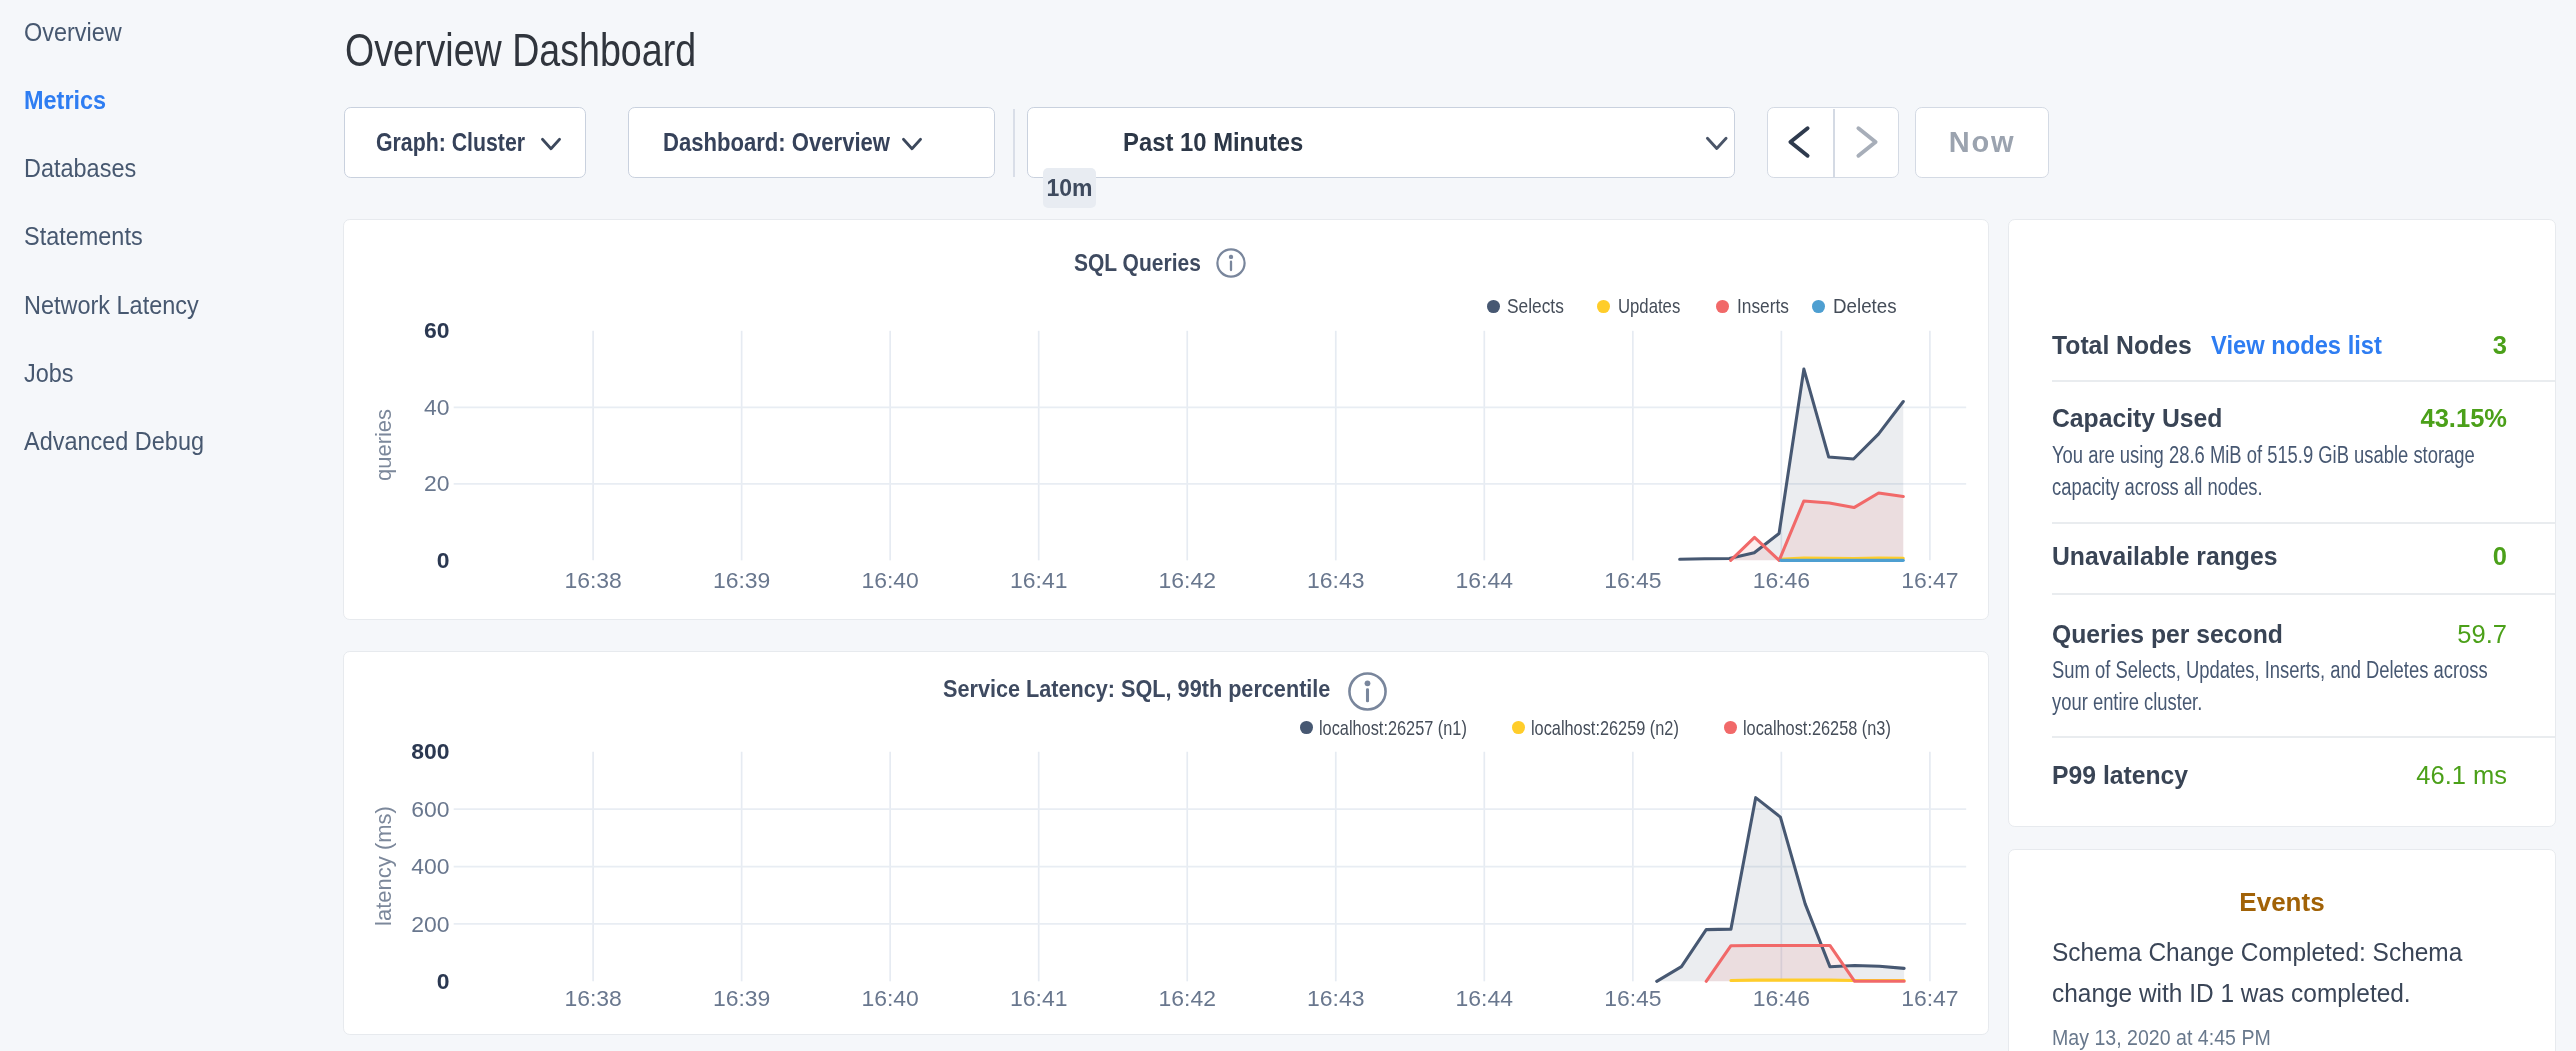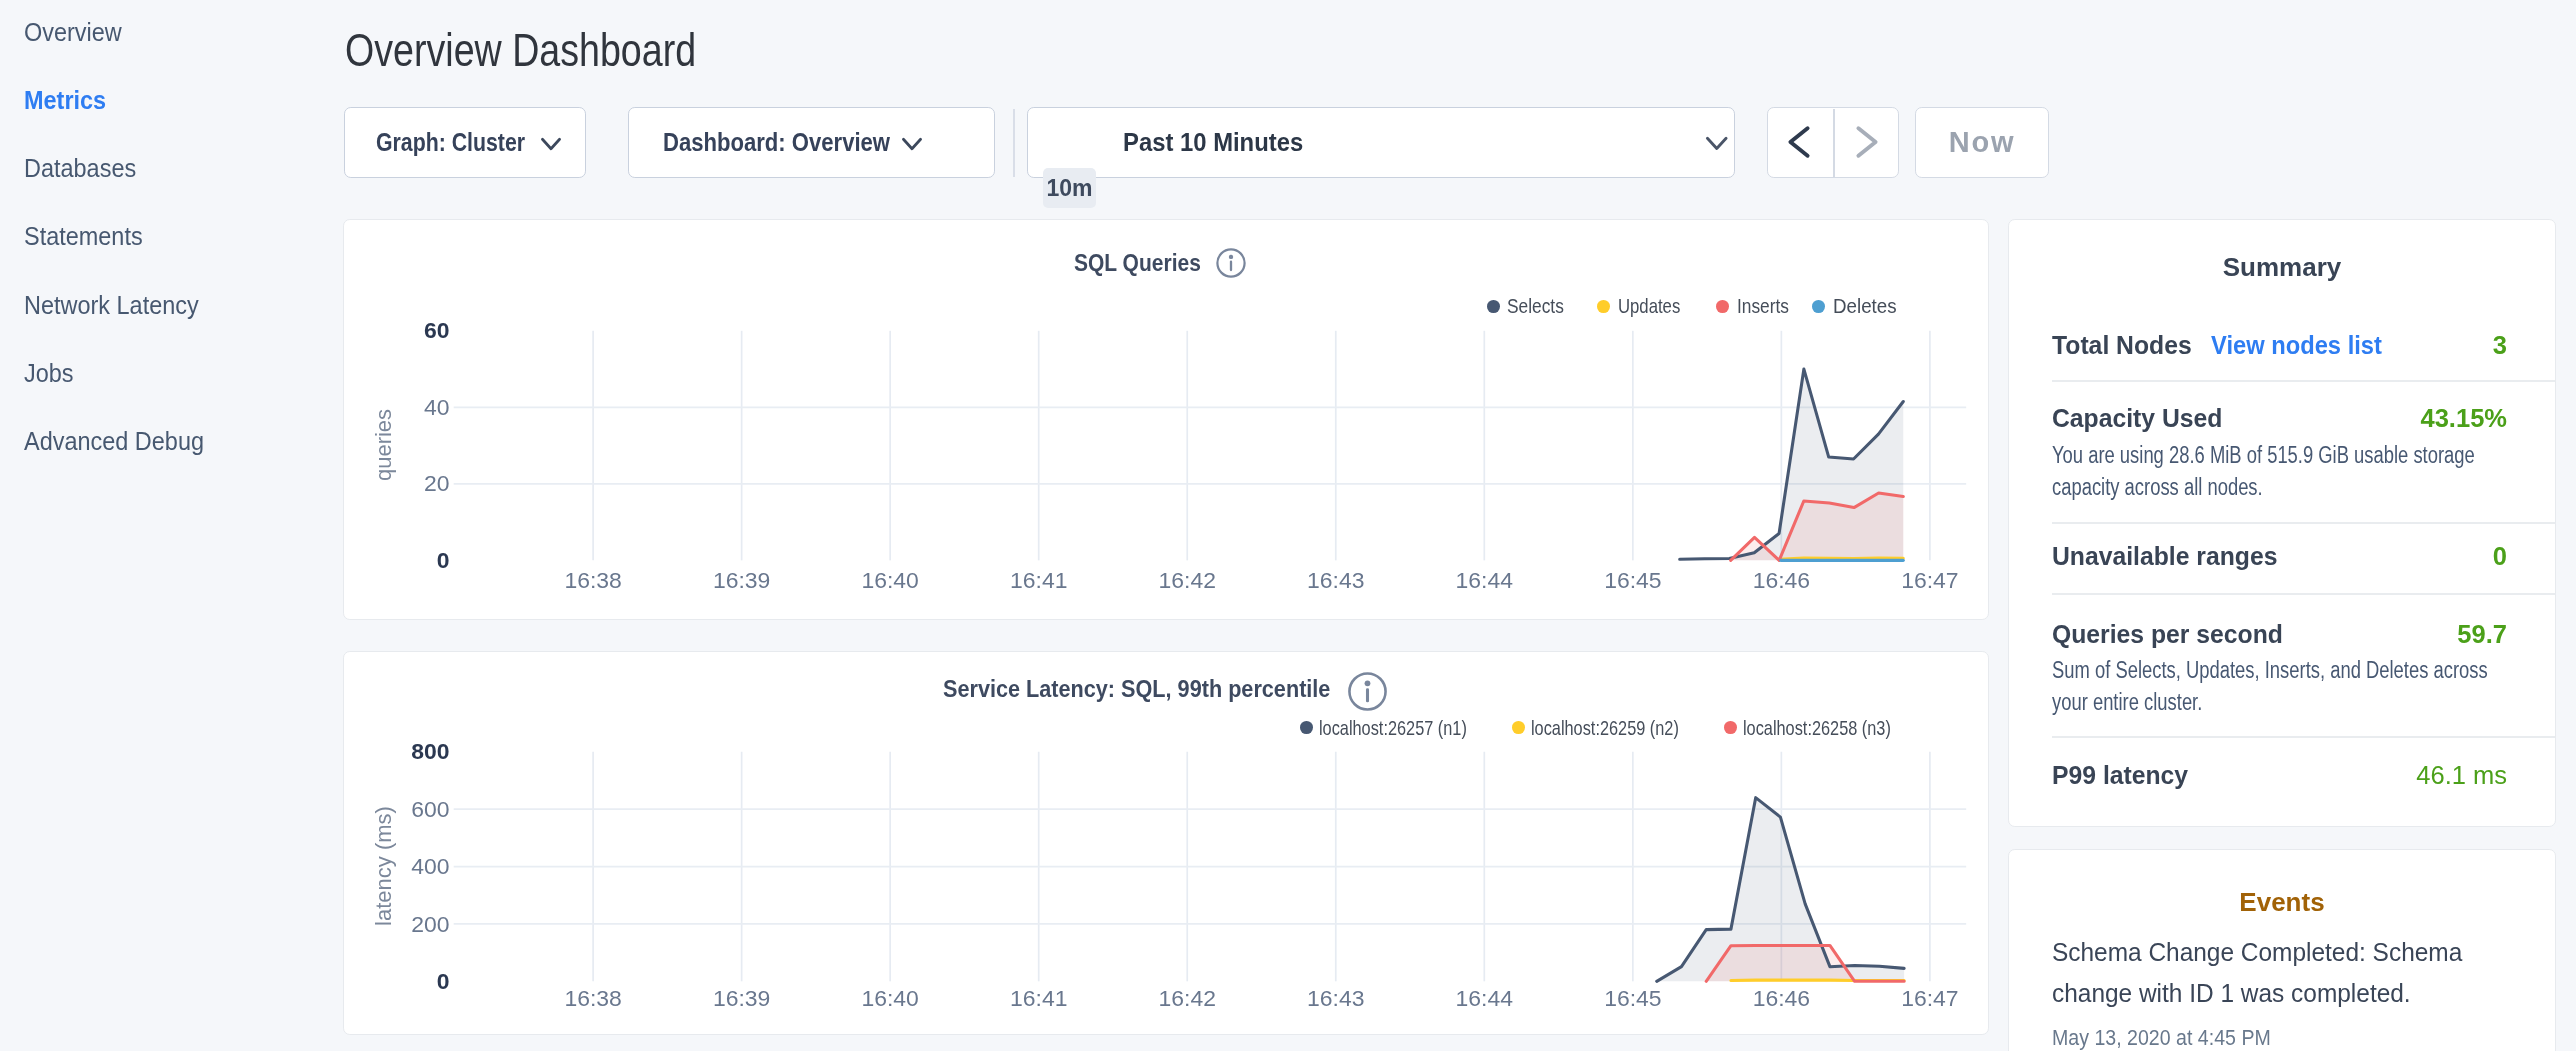--- a/index.html
+++ b/index.html
@@ -147,38 +147,37 @@
 <text x="991.8" y="407" dy="9" text-anchor="middle" font-family="Liberation Sans, sans-serif" font-size="27" fill="#69778e">16:42</text>
 <text x="1166.5" y="407" dy="9" text-anchor="middle" font-family="Liberation Sans, sans-serif" font-size="27" fill="#69778e">16:43</text>
 <text x="1341.2" y="407" dy="9" text-anchor="middle" font-family="Liberation Sans, sans-serif" font-size="27" fill="#69778e">16:44</text>
 <text x="1515.9" y="407" dy="9" text-anchor="middle" font-family="Liberation Sans, sans-serif" font-size="27" fill="#69778e">16:45</text>
 <text x="1690.6" y="407" dy="9" text-anchor="middle" font-family="Liberation Sans, sans-serif" font-size="27" fill="#69778e">16:46</text>
 <text x="1865.3" y="407" dy="9" text-anchor="middle" font-family="Liberation Sans, sans-serif" font-size="27" fill="#69778e">16:47</text>
 </svg>
 </div>
 
 <div class="card" style="left:2008px;top:219px;width:548px;height:608px;">
-  <div style="position:absolute;left:0;top:32px;width:100%;text-align:center;font-size:26px;font-weight:bold;color:#394455;">Summary</div>
 
   <div style="position:absolute;left:43px;top:111px;font-size:25.5px;line-height:29px;font-weight:bold;color:#394455;white-space:nowrap;transform:scaleX(0.97);transform-origin:left center;">Total Nodes</div>
   <div style="position:absolute;left:202px;top:111px;font-size:25.5px;line-height:29px;font-weight:bold;color:#2e7df2;white-space:nowrap;transform:scaleX(0.93);transform-origin:left center;">View nodes list</div>
   <div style="position:absolute;right:48px;top:111px;font-size:25.5px;line-height:29px;font-weight:bold;color:#4ba019;">3</div>
   <div style="position:absolute;left:43px;right:0;top:160px;height:1.7px;background:#e9ecef;"></div>
 
   <div style="position:absolute;left:43px;top:184px;font-size:25.5px;line-height:29px;font-weight:bold;color:#394455;white-space:nowrap;transform:scaleX(0.97);transform-origin:left center;">Capacity Used</div>
   <div style="position:absolute;right:48px;top:184px;font-size:25.5px;line-height:29px;font-weight:bold;color:#4ba019;">43.15%</div>
   <div style="position:absolute;left:43px;top:219px;font-size:23px;line-height:32px;font-weight:normal;color:#475872;white-space:nowrap;transform:scaleX(0.8);transform-origin:left center;">You are using 28.6 MiB of 515.9 GiB usable storage<br>capacity across all nodes.</div>
   <div style="position:absolute;left:43px;right:0;top:302px;height:1.7px;background:#e9ecef;"></div>
 
   <div style="position:absolute;left:43px;top:322px;font-size:25.5px;line-height:29px;font-weight:bold;color:#394455;white-space:nowrap;transform:scaleX(0.97);transform-origin:left center;">Unavailable ranges</div>
   <div style="position:absolute;right:48px;top:322px;font-size:25.5px;line-height:29px;font-weight:bold;color:#4ba019;">0</div>
   <div style="position:absolute;left:43px;right:0;top:373px;height:1.7px;background:#e9ecef;"></div>
 
   <div style="position:absolute;left:43px;top:400px;font-size:25.5px;line-height:29px;font-weight:bold;color:#394455;white-space:nowrap;transform:scaleX(0.97);transform-origin:left center;">Queries per second</div>
-  <div style="position:absolute;right:48px;top:400px;font-size:25.5px;line-height:29px;font-weight:bold;color:#4ba019;">59.7</div>
+  <div style="position:absolute;right:48px;top:400px;font-size:25.5px;line-height:29px;font-weight:normal;color:#4ba019;">59.7</div>
   <div style="position:absolute;left:43px;top:434px;font-size:23px;line-height:32px;font-weight:normal;color:#475872;white-space:nowrap;transform:scaleX(0.8);transform-origin:left center;">Sum of Selects, Updates, Inserts, and Deletes across<br>your entire cluster.</div>
   <div style="position:absolute;left:43px;right:0;top:516px;height:1.7px;background:#e9ecef;"></div>
 
   <div style="position:absolute;left:43px;top:541px;font-size:25.5px;line-height:29px;font-weight:bold;color:#394455;white-space:nowrap;transform:scaleX(0.97);transform-origin:left center;">P99 latency</div>
   <div style="position:absolute;right:48px;top:541px;font-size:25.5px;line-height:29px;font-weight:normal;color:#4ba019;">46.1 ms</div>
 </div>
 
 <div class="card" style="left:2008px;top:849px;width:548px;height:340px;">
   <div style="position:absolute;left:0;top:37px;width:100%;text-align:center;font-size:26px;font-weight:bold;color:#a16207;">Events</div>
   <div style="position:absolute;left:43px;top:82px;font-size:26px;line-height:41px;font-weight:normal;color:#3a4557;white-space:nowrap;transform:scaleX(0.94);transform-origin:left center;">Schema Change Completed: Schema<br>change with ID 1 was completed.</div>

